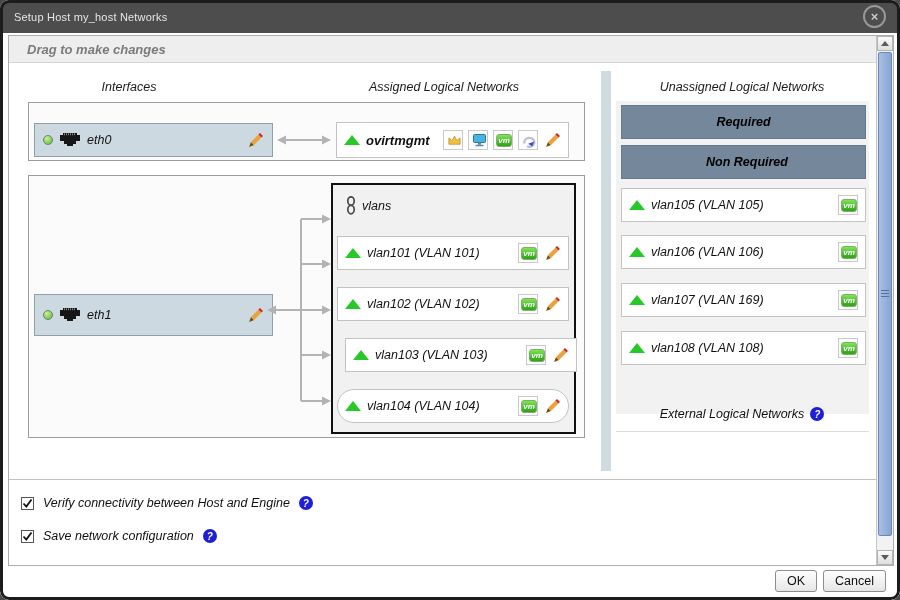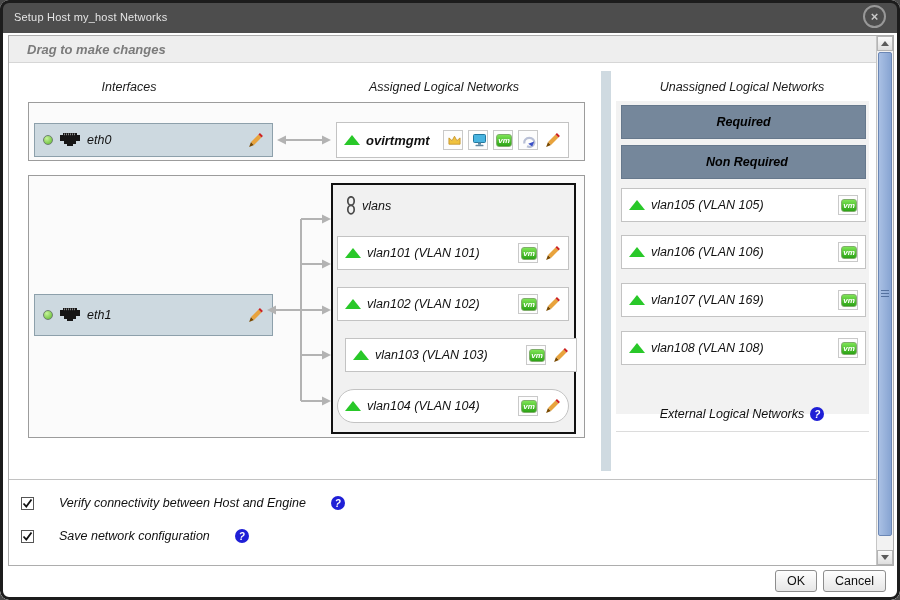--- a/index.html
+++ b/index.html
@@ -57,21 +57,21 @@
   .slate-bar{position:absolute;background:#75879b;border:1px solid #66788c;box-sizing:border-box;
     display:flex;align-items:center;justify-content:center;font-weight:bold;font-size:12.5px;color:#000;}
   .external-row{position:absolute;display:flex;align-items:center;justify-content:center;gap:6px;
     font-size:12.5px;}
   .thin-hr{position:absolute;border-top:1px solid #dcdcdc;height:0;}
   .help{width:14px;height:14px;border-radius:50%;background:#1f1fd6;color:#fff;
     display:flex;align-items:center;justify-content:center;font-size:10px;font-weight:bold;
     flex:0 0 auto;cursor:pointer;}
   
   .options-divider{position:absolute;left:0;right:0;border-top:1px solid #c2c2c2;height:0;}
-  .option-row{position:absolute;display:flex;align-items:center;gap:25px;}
+  .option-row{position:absolute;display:flex;align-items:center;gap:9px;}
   .cb{width:13px;height:13px;background:#fff;border:1px solid #555;box-sizing:border-box;
     display:flex;align-items:center;justify-content:center;cursor:pointer;}
   .option-label{font-size:12.5px;}
   
   .vscroll{position:absolute;top:0;right:0;width:17px;height:100%;background:#ececec;
     border-left:1px solid #c6c6c6;box-sizing:border-box;display:flex;flex-direction:column;}
   .scroll-btn{height:15px;background:linear-gradient(#fbfbfb,#dedede);border:1px solid #b4b4b4;
     box-sizing:border-box;display:flex;align-items:center;justify-content:center;cursor:pointer;}
   .tri-up{width:0;height:0;border-left:4px solid transparent;border-right:4px solid transparent;
     border-bottom:5px solid #5a5a5a;}

